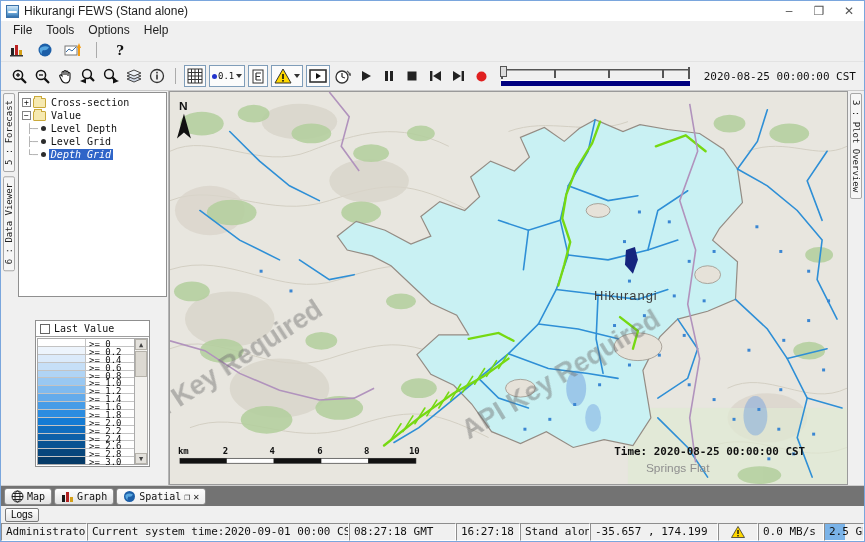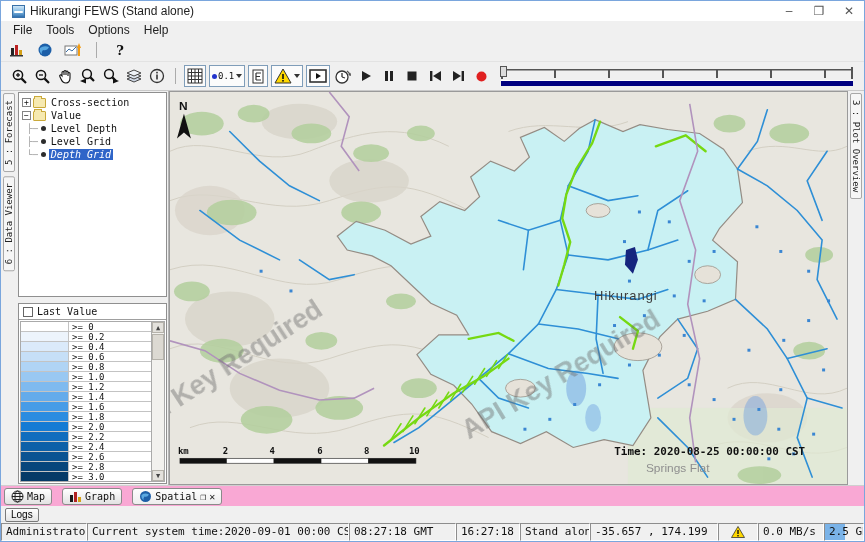--- a/index.html
+++ b/index.html
@@ -1,21 +1,21 @@
 <!DOCTYPE html>
 <html><head>
 <meta charset="utf-8">
 <style>
   * { box-sizing: border-box; margin: 0; padding: 0; }
   html,body { width:865px; height:542px; overflow:hidden; }
   body { font-family:"DejaVu Sans Mono", monospace; font-size:11px; color:#111; background:#fff; }
   .window { width:865px; height:542px; border:1px solid #7aa6dd; display:flex; flex-direction:column; background:#f0f0f0; }
 
   
-  .titlebar { height:20px; background:#ffffff; display:flex; align-items:center; padding-left:11px; flex:0 0 auto; }
+  .titlebar { height:20px; background:#ffffff; display:flex; align-items:center; padding-left:5px; flex:0 0 auto; }
   .app-icon { width:13px; height:13px; background:linear-gradient(180deg,#cfe6f7 0%,#7db6e0 55%,#2f6fae 100%); border:1px solid #3a71a8; margin-right:5px; position:relative; }
   .app-icon::after{ content:""; position:absolute; left:1px; right:1px; top:5px; height:2px; background:#fff; border-radius:2px; }
   .title-text { font-family:"Liberation Sans", sans-serif; font-size:12px; color:#222; }
   .win-controls { margin-left:auto; display:flex; height:100%; }
   .win-btn { width:30px; display:flex; align-items:center; justify-content:center; font-family:"Liberation Sans",sans-serif; font-size:12px; color:#555; }
 
   
   .menubar { height:18px; background:#f0f0f0; display:flex; align-items:center; padding-left:6px; gap:2px; flex:0 0 auto; }
   .menu-item { font-family:"Liberation Sans", sans-serif; font-size:12px; padding:1px 6px; color:#222; }
 
@@ -53,41 +53,41 @@
   .tree-row { display:flex; align-items:center; height:13px; font-size:10px; white-space:nowrap; }
   .expander { width:9px; height:9px; border:1px solid #848484; background:#fff; font-size:8px; line-height:7px; text-align:center; margin:0 2px; flex:0 0 auto;}
   .folder { width:13px; height:10px; background:#f6e9b0; border:1px solid #caa93a; border-radius:1px; margin-right:3px; position:relative; flex:0 0 auto;}
   .folder::before { content:""; position:absolute; top:-3px; left:0; width:6px; height:2px; background:#f6e9b0; border:1px solid #caa93a; border-bottom:none; }
   .t-conn { color:#9a9a9a; font-size:9px; margin-left:7px; }
   .bullet { width:5px; height:5px; border-radius:50%; background:#2c2c2c; margin:0 3px; flex:0 0 auto;}
   .t-label { padding:0 2px; }
   .t-label.selected { background:#2f65c8; color:#fff;font-style:italic; }
 
   .splitter { height:4px; flex:0 0 auto;}
-  .legend-box { flex:1 1 auto; background:#fff; border:1px solid #8f8f8f; margin:1px; display:flex; flex-direction:column; min-height:0;}
+  .legend-box { flex:1 1 auto; background:#fff; border:1px solid #8f8f8f; margin:18px; display:flex; flex-direction:column; min-height:0;}
   .legend-header { height:16px; display:flex; align-items:center; gap:4px; padding:1px 4px; border-bottom:1px solid #9f9f9f; flex:0 0 auto;}
   .checkbox { width:10px; height:10px; border:1px solid #666; background:#fff; flex:0 0 auto;}
   .legend-title { font-size:10px; }
   .legend-body { flex:1 1 auto; display:flex; min-height:0; border:1px solid #aaa; margin:1px;}
   .legend-table { flex:1 1 auto; display:flex; flex-direction:column; }
   .legend-row { flex:1 1 auto; display:flex; border-bottom:1px solid #c3c3c3; min-height:0;}
   .legend-row:last-child { border-bottom:none; }
   .swatch { width:48px; border-right:1px solid #c3c3c3; flex:0 0 auto;}
   .legend-label { font-size:9px; line-height:10px; padding-left:3px; white-space:nowrap; }
   .legend-scroll { width:13px; background:#f2f1ee; border-left:1px solid #aaa; display:flex; flex-direction:column; flex:0 0 auto;}
   .scroll-btn { height:11px; font-size:7px; text-align:center; line-height:11px; background:#e3e1dc; border:1px solid #b5b2aa; color:#444; flex:0 0 auto;}
   .scroll-thumb { height:26px; background:#dcd9d2; border:1px solid #b5b2aa; margin:1px 0; flex:0 0 auto;}
   .scroll-track { flex:1 1 auto; }
   .scroll-btn.bottom { margin-top:auto; }
 
   .map-area { flex:1 1 auto; position:relative; min-width:0; border:1px solid #9a9a9a; }
   .map-area svg { display:block; width:100%; height:100%; }
 
   
-  .bottom-tabs { height:21px; display:flex; align-items:center; gap:10px; padding-left:3px; background:#f9a8d4; flex:0 0 auto; border-top:1px solid #cfcfcf;}
+  .bottom-tabs { height:21px; display:flex; align-items:center; gap:2px; padding-left:3px; background:#737373; flex:0 0 auto; border-top:1px solid #cfcfcf;}
   .btab { height:17px; display:flex; align-items:center; gap:3px; padding:0 6px; border:1px solid #8a8a8a; border-radius:3px; background:linear-gradient(#ffffff,#e2e2e2); font-size:10px; }
   .btab.active { background:linear-gradient(#fdfdfd,#eeeeee); }
   .btab .glyph { font-size:10px; color:#222; }
   .glyph.close { font-weight:bold; }
   .logs-row { height:17px; display:flex; align-items:center; padding-left:4px; background:#f0f0f0; flex:0 0 auto;}
   .logs-btn { font-size:10px; padding:0px 5px 1px; border:1px solid #7a7a7a; border-radius:2px; background:linear-gradient(#ffffff,#e4e4e4); }
 
   
   .statusbar { height:18px; display:flex; flex:0 0 auto; background:#f0f0f0; }
   .st-cell { border:1px solid; border-color:#8d8d8d #ffffff #ffffff #8d8d8d; padding:1px 4px; font-size:11px; white-space:nowrap; overflow:hidden; flex:0 0 auto; }
@@ -275,20 +275,21 @@
           <circle cx="6.5" cy="6.5" r="5" fill="#e02020"></circle>
         </svg>
     </span>
     <div class="timeline">
       <div class="tl-endL"></div>
       <div class="tl-track"></div>
       <div class="tl-endR"></div>
       <div class="tl-handle"></div>
       <div class="tl-bar"></div>
     </div>
+    <span class="tb-date">2020-08-25 00:00:00 CST</span>
   </div>
 
   <div class="main">
     <div class="vstrip">
       <span class="vtab flip">5 : Forecast</span>
       <span class="vtab flip">6 : Data Viewer</span>
     </div>
 
     <div class="left-panel">
       <div class="tree-box">

